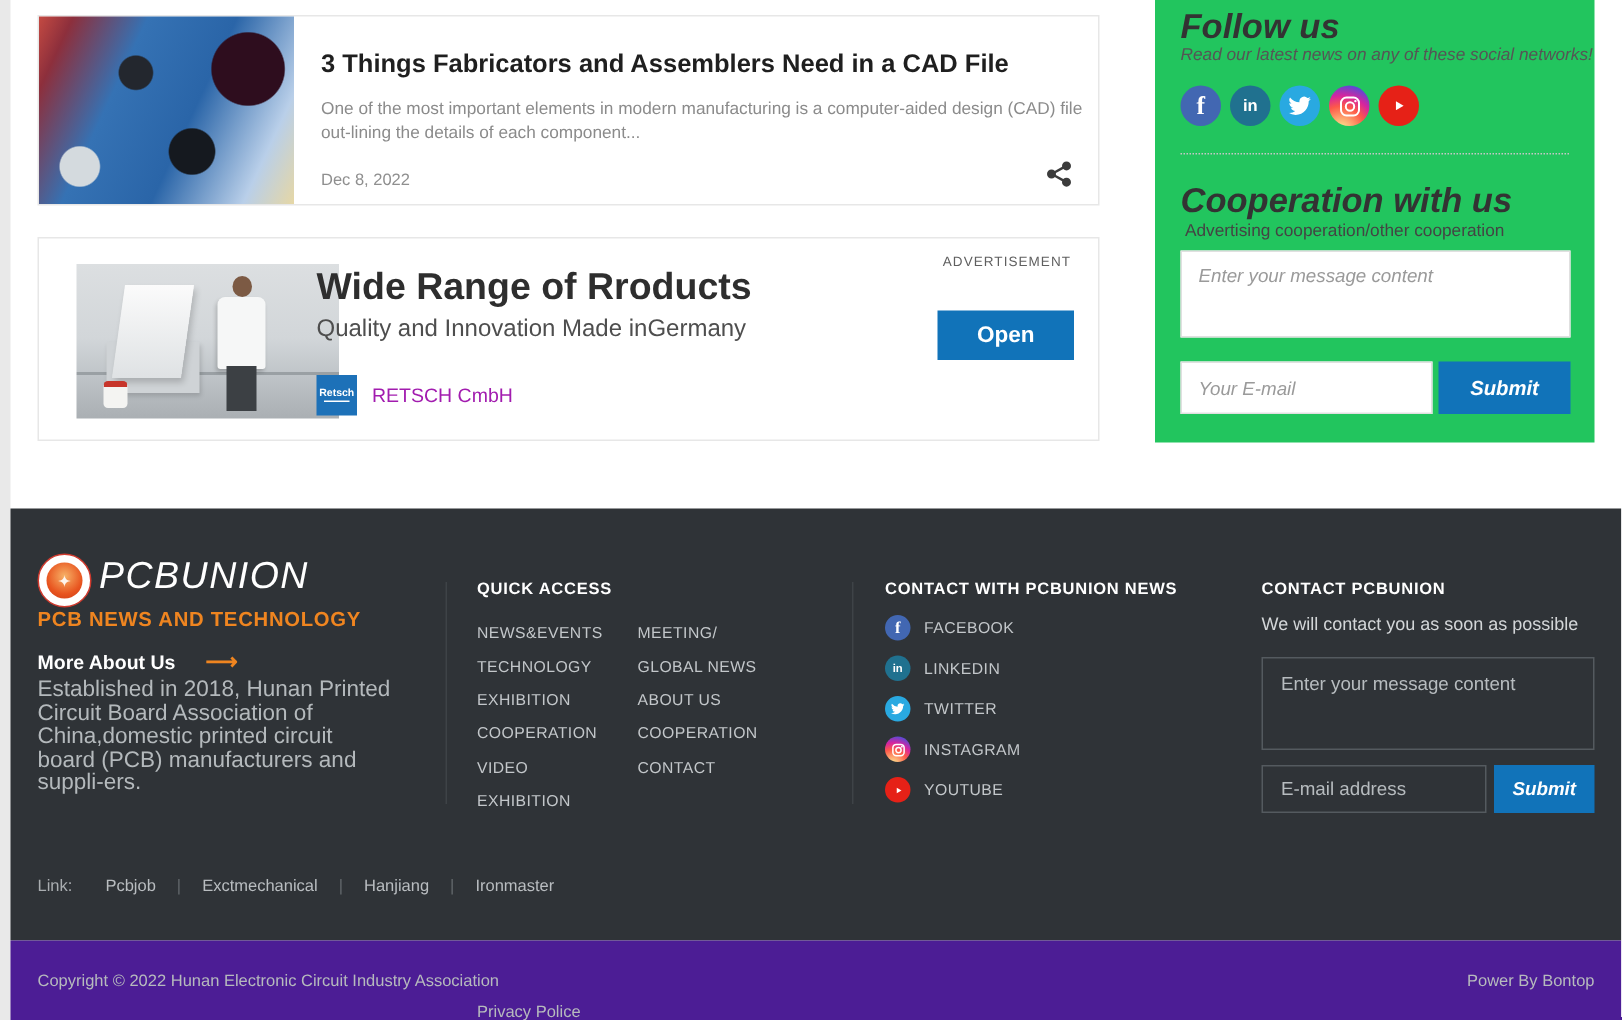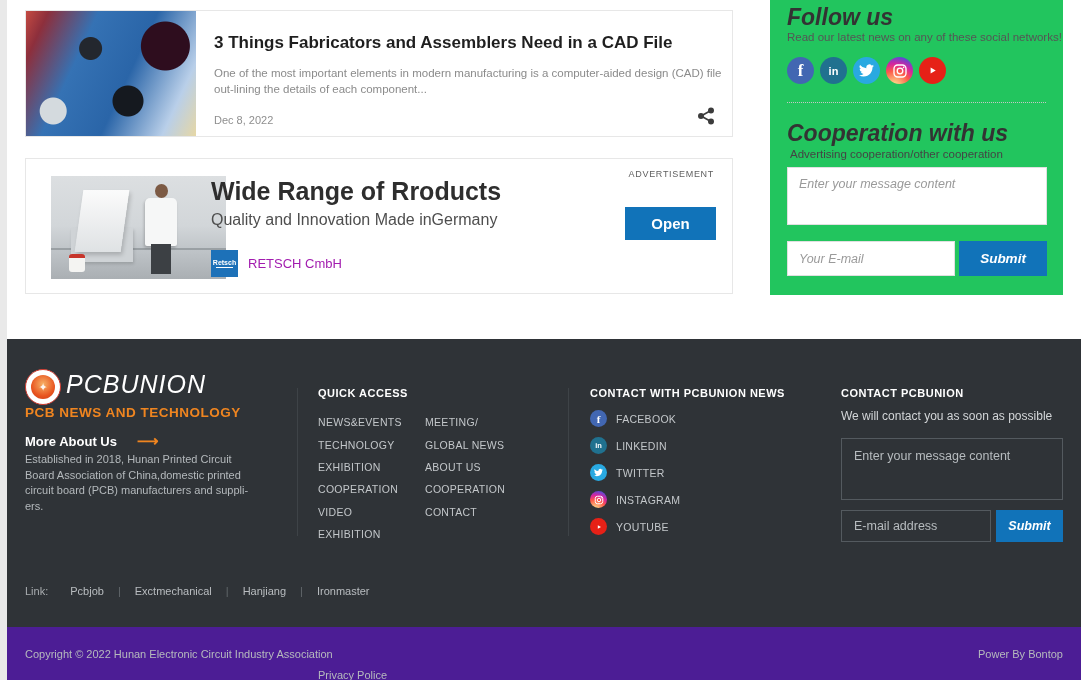--- a/index.html
+++ b/index.html
@@ -68,21 +68,21 @@
   .sb-submit { left:189px; top:241px; width:88px; height:35px; font-size:13.5px; }
 
   
   .footer { left:0; top:339px; width:1081px; height:288px; background:#2f3337; }
   .emblem { left:25px; top:30px; width:36px; height:36px; border-radius:50%; background:#fff; border:1px solid #cf3a2e; display:flex; align-items:center; justify-content:center; }
   .emblem-inner { width:24px; height:24px; border-radius:50%; background:radial-gradient(circle at 50% 38%, #f7b267 0%, #e8541f 62%, #c93a16 100%); color:rgba(255,255,255,.9); font-size:11px; display:flex; align-items:center; justify-content:center; }
   .brand-name { left:66px; top:31px; font-size:25px; font-weight:normal; font-style:italic; color:#fff; letter-spacing:1px; }
   .brand-tagline { left:25px; top:66px; font-size:13.5px; font-weight:bold; color:#ef8520; letter-spacing:.5px; }
   .more-about { left:25px; top:93px; font-size:13px; font-weight:bold; color:#fff; cursor:pointer; display:flex; gap:20px; align-items:center; }
   .more-about .arrow { color:#ef8520; font-size:15px; }
-  .brand-desc { left:25px; top:113px; width:238px; font-size:11px; line-height:15.5px; color:#b4b9bc; }
+  .brand-desc { left:25px; top:113px; width:238px; font-size:15px; line-height:15.5px; color:#b4b9bc; }
   .vdiv { top:49px; width:1px; height:148px; background:#3e4347; }
   .f-head { font-size:11px; font-weight:bold; color:#fff; letter-spacing:.5px; }
   .qa-col { display:flex; flex-direction:column; }
   .qa-link { font-size:10.5px; color:#c3c7ca; height:22.4px; display:flex; align-items:center; cursor:pointer; letter-spacing:.3px; }
   .cn-item { display:flex; align-items:center; gap:9px; height:27px; cursor:pointer; }
   .cn-label { font-size:10.5px; color:#c3c7ca; letter-spacing:.3px; }
   .f-form-sub { font-size:12px; color:#d3d6d8; }
   .f-form textarea, .f-form input { position:absolute; background:transparent; border:1px solid #545a5f; font-family:inherit; font-size:12.5px; color:#d8dbdd; padding:10px 12px; resize:none; outline:none; }
   .f-form textarea::placeholder, .f-form input::placeholder { color:#b7bcbf; }
   .f-msg { left:0; top:99px; width:222px; height:62px; }
@@ -137,21 +137,21 @@
         <span>Retsch</span>
           <span class="ul"></span>
       </div>
       <span class="ad-advertiser">RETSCH CmbH</span>
     </div>
     <button class="abs open-btn">Open</button>
   </div>
 
   <div class="abs sidebar sb-form">
     <div class="abs sb-title" style="top:4px;">Follow us</div>
-    <div class="abs sb-sub" style="top:31px;">Read our latest news on any of these social networks!</div>
+    <div class="abs sb-sub" style="top:31px;font-style:italic;">Read our latest news on any of these social networks!</div>
     <div class="abs soc-row">
       <span class="soc fb s27">f</span>
       <span class="soc li s27">in</span>
       <span class="soc tw s27">
         <svg width="15" height="15" viewBox="0 0 24 24" fill="#fff">
             <path d="M23.95 4.57a10 10 0 01-2.82.77 4.96 4.96 0 002.16-2.72c-.95.56-2 .96-3.12 1.19a4.92 4.92 0 00-8.39 4.48A13.94 13.94 0 011.64 3.16a4.92 4.92 0 001.52 6.57 4.9 4.9 0 01-2.23-.61v.06a4.92 4.92 0 003.95 4.83 4.99 4.99 0 01-2.21.08 4.94 4.94 0 004.6 3.42A9.87 9.87 0 010 19.54a13.94 13.94 0 007.55 2.21c9.05 0 14-7.5 14-13.99 0-.21 0-.42-.02-.63a10 10 0 002.42-2.56z"></path>
           </svg>
       </span>
       <span class="soc ig s27">
         <svg width="16" height="16" viewBox="0 0 24 24" fill="none" stroke="#fff" stroke-width="2">

